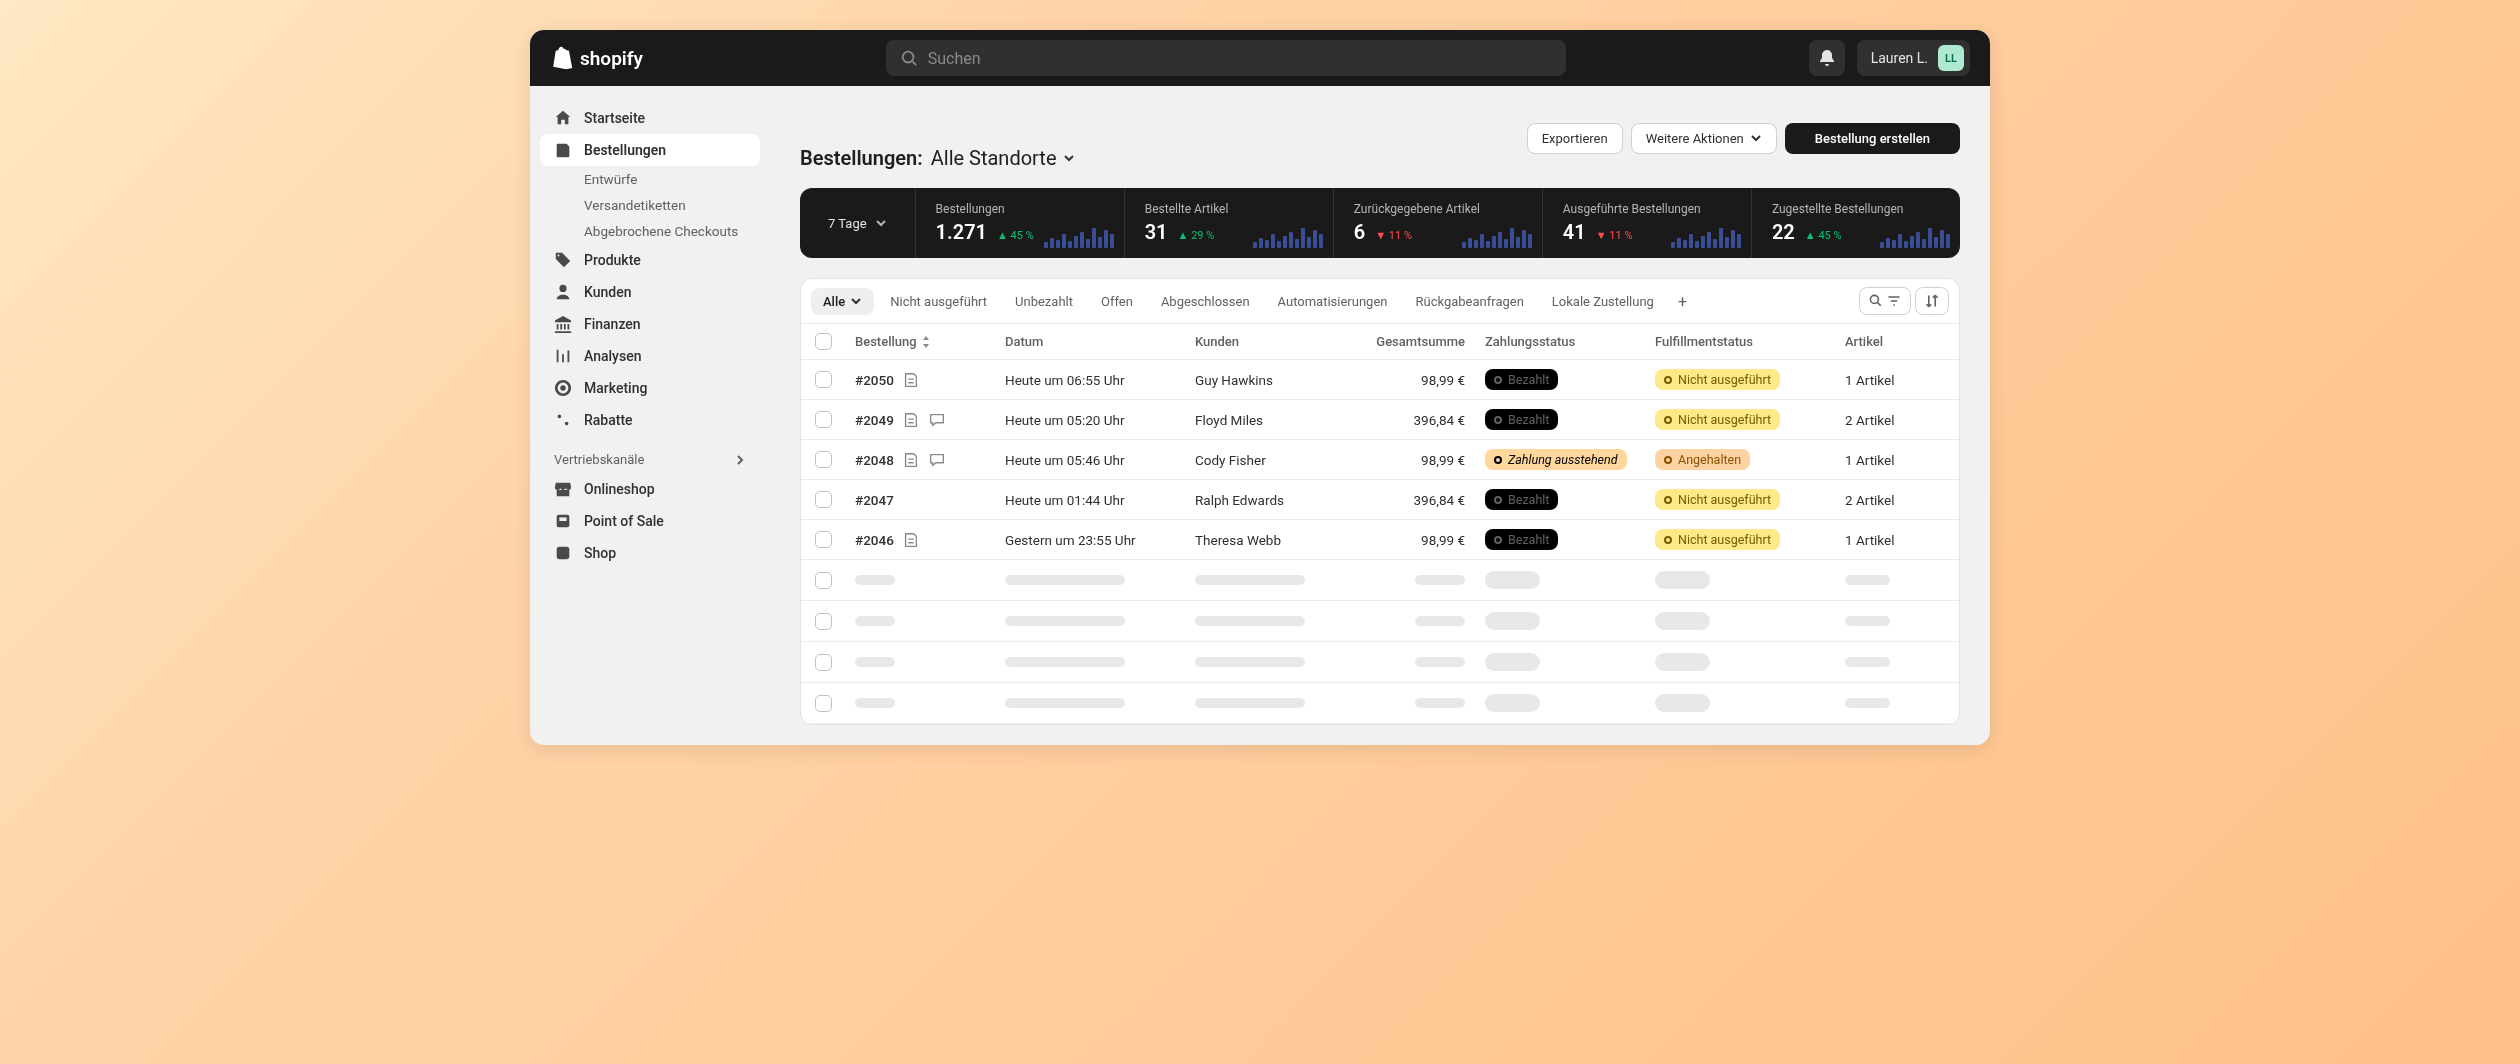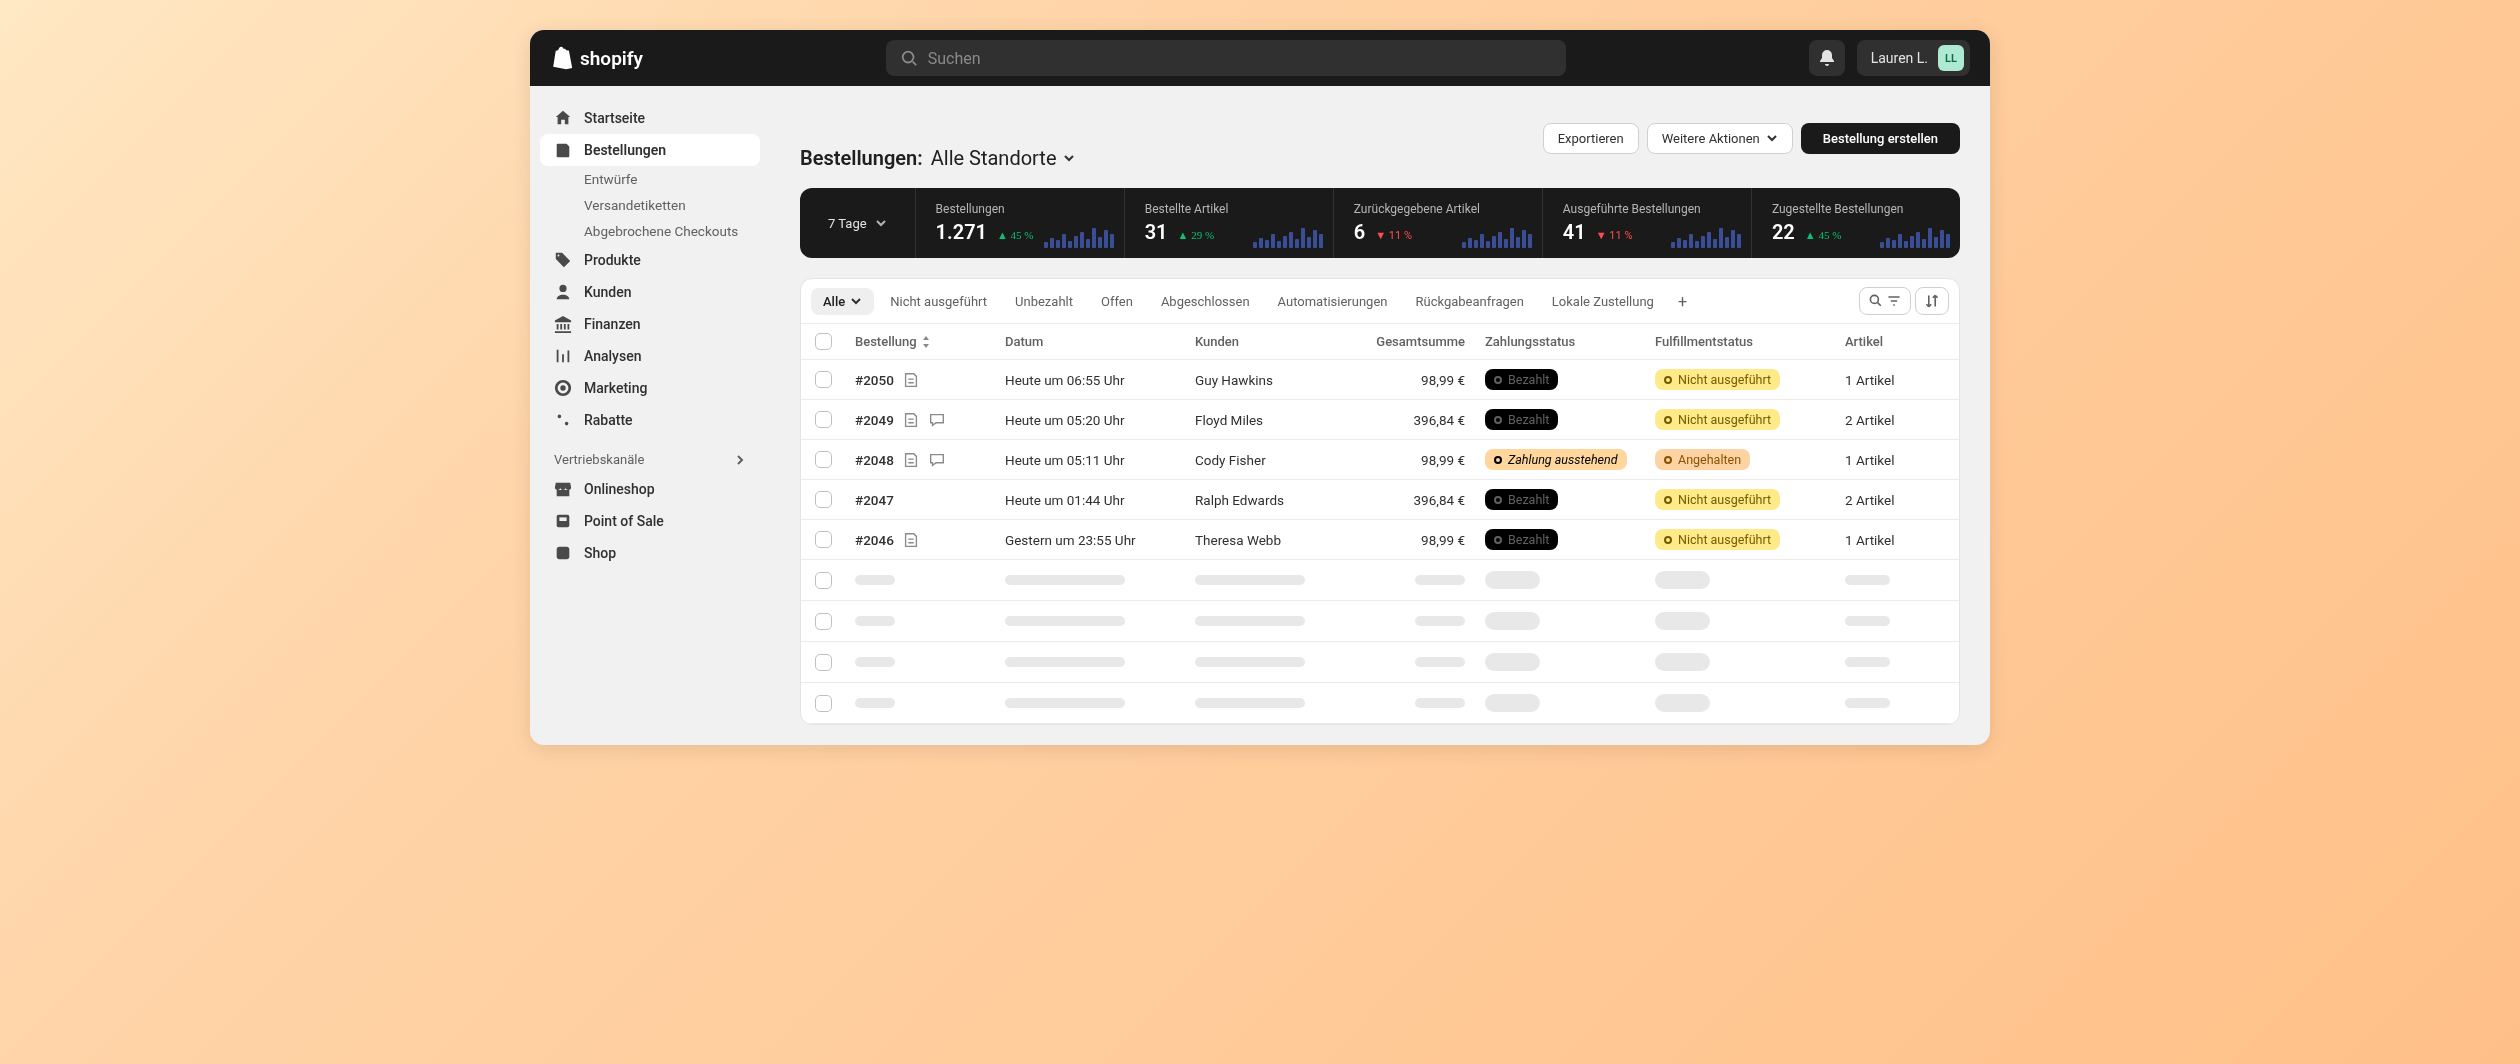--- a/index.html
+++ b/index.html
@@ -22,30 +22,30 @@
 .nav-item.active { background: #fff; font-weight: 600; }
 .nav-item svg, .nav-item .ico { width: 18px; height: 18px; fill: #4a4a4a; flex-shrink: 0; }
 .nav-sub { padding: 5px 14px 5px 44px; font-size: 13.5px; color: #616161; cursor: pointer; }
 .nav-section { padding: 16px 14px 6px; font-size: 13px; color: #616161; display: flex; justify-content: space-between; align-items: center; }
 .main { flex: 1; padding: 20px 30px; }
 .page-head { display: flex; justify-content: space-between; align-items: center; margin-bottom: 18px; }
 .page-title { font-size: 20px; font-weight: 600; color: #202020; display: flex; align-items: center; gap: 8px; margin-top: 40px; }
 .loc-sel { font-weight: 400; display: flex; align-items: center; gap: 6px; }
 .head-actions { display: flex; gap: 8px; }
 .btn-sec { background: #fff; border: 1px solid #d0d0d0; border-radius: 8px; padding: 7px 14px; font-size: 13px; color: #303030; display: flex; align-items: center; gap: 6px; cursor: pointer; }
-.btn-pri { background: #1a1a1a; color: #fff; border-radius: 8px; padding: 7px 22px; font-size: 13px; font-weight: 500; cursor: pointer; border: none; }
+.btn-pri { background: #1a1a1a; color: #fff; border-radius: 8px; padding: 7px 30px; font-size: 13px; font-weight: 500; cursor: pointer; border: none; }
 .stats { background: #1a1a1a; border-radius: 12px; display: flex; overflow: hidden; margin-bottom: 20px; }
 .stat-time { padding: 22px 28px; display: flex; align-items: center; gap: 8px; color: #e3e3e3; font-size: 13px; border-right: 1px solid #333; }
 .stat { flex: 1; padding: 14px 20px; border-right: 1px solid #333; position: relative; }
 .stat:last-child { border-right: none; }
 .stat-label { font-size: 12px; color: #b5b5b5; margin-bottom: 4px; }
 .stat-val-row { display: flex; align-items: baseline; gap: 10px; }
 .stat-val { font-size: 20px; font-weight: 600; color: #fff; }
 .stat-delta { font-size: 11px; display: flex; align-items: center; gap: 3px; }
-.stat-delta.up { color: #0ac074; font-family: Liberation Serif, serif; }
+.stat-delta.up { color: #0ac074; }
 .stat-delta.down { color: #ff4d4d; }
 .spark { position: absolute; right: 10px; bottom: 10px; display: flex; gap: 2px; align-items: flex-end; height: 26px; opacity: 0.65; }
 .spark span { width: 4px; background: #4a6bdb; border-radius: 1px; }
 .table-card { background: #fff; border-radius: 12px; overflow: hidden; border: 1px solid #e3e3e3; }
 .tabs { display: flex; align-items: center; padding: 8px 10px; border-bottom: 1px solid #ebebeb; gap: 4px; }
 .tab { padding: 6px 12px; font-size: 13px; color: #616161; border-radius: 8px; cursor: pointer; display: flex; align-items: center; gap: 5px; }
 .tab.active { background: #efefef; color: #202020; font-weight: 500; }
 .tab-add { padding: 4px 8px; color: #616161; cursor: pointer; }
 .tabs-spacer { flex: 1; }
 .tab-icon-btn { border: 1px solid #d0d0d0; border-radius: 8px; padding: 5px 8px; display: flex; align-items: center; gap: 2px; cursor: pointer; }
@@ -405,21 +405,21 @@
               </div>
       <div class="order-cell">
                 <span>#2048</span>
                 <svg class="mini-ico" viewBox="0 0 20 20">
                   <path d="M4 3h9l3 3v11H4zM7 9h6M7 13h6" fill="none" stroke="#8a8a8a" stroke-width="1.5"></path>
                 </svg>
                 <svg class="mini-ico" viewBox="0 0 20 20">
                   <path d="M3 4h14v9H9l-4 3v-3H3z" fill="none" stroke="#8a8a8a" stroke-width="1.5"></path>
                 </svg>
               </div>
-      <div>Heute um 05:11 Uhr</div>
+      <div>Heute um 05:46 Uhr</div>
       <div>Cody Fisher</div>
       <div class="col-total">98,99 €</div>
       <div><span class="badge pending-pay"><span class="badge-dot"></span>Zahlung ausstehend</span></div>
       <div><span class="badge onhold"><span class="badge-dot"></span>Angehalten</span></div>
       <div>1 Artikel</div>
     </div>
     <div class="trow">
       <div>
                 <div class="chk"></div>
               </div>

